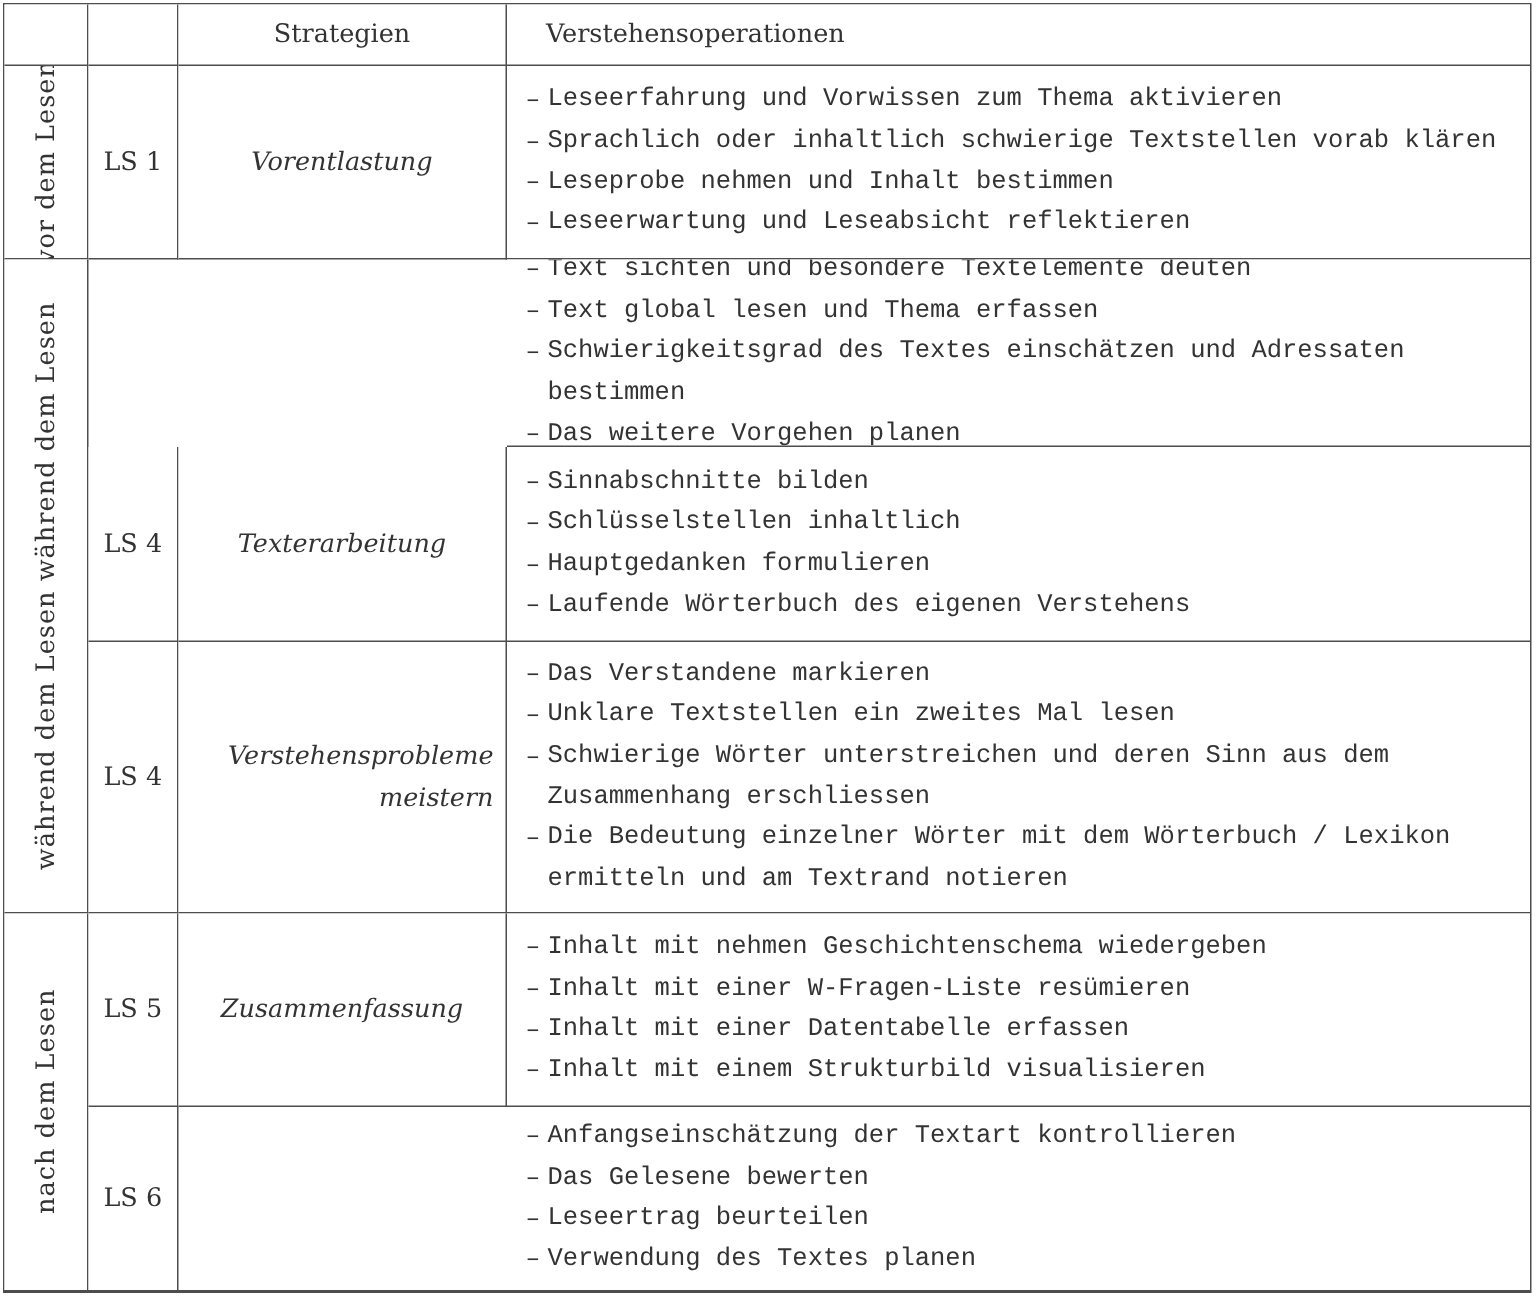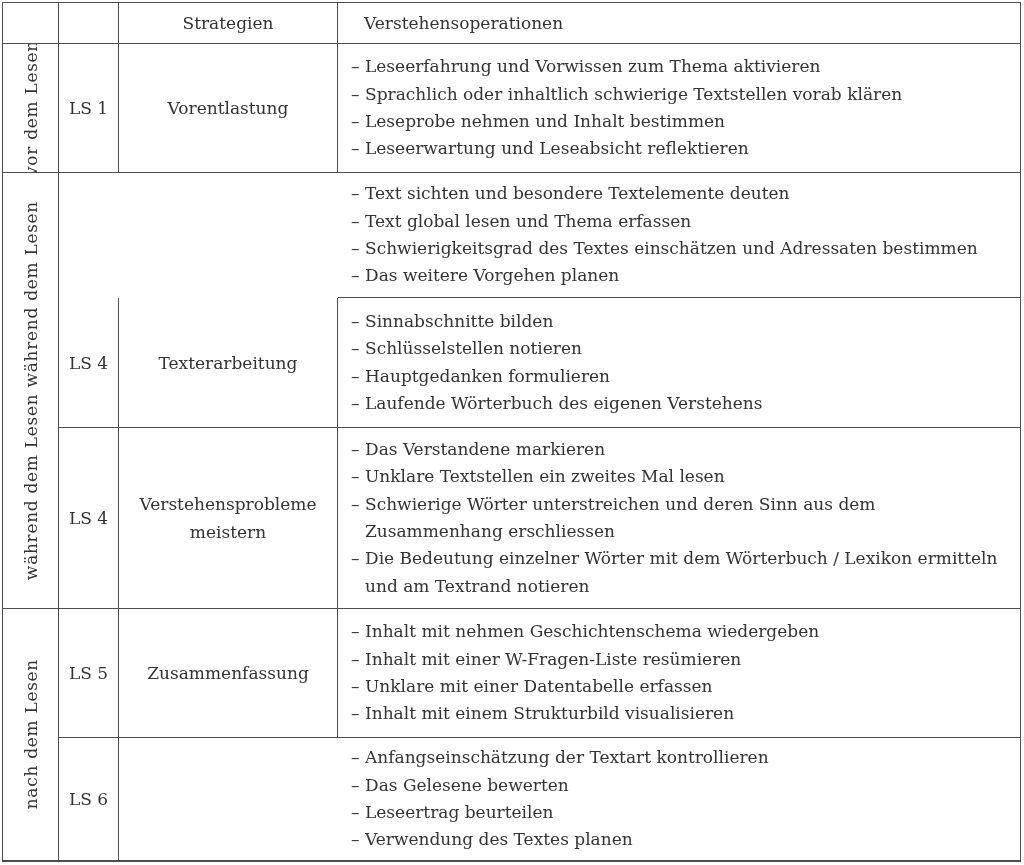--- a/index.html
+++ b/index.html
@@ -9,28 +9,28 @@
     box-sizing:border-box;
     border:1px solid #4d4d4d;border-bottom-width:2px;
     display:grid;
     grid-template-columns:56px 60px 219px 1fr;
     grid-template-rows:41px 129px 125px 130px 181px 129px 1fr;
     font-size:17px;
   }
   .cell{box-sizing:border-box;display:flex;align-items:center;overflow:hidden;background:#ffffff;}
   .br{border-right:1px solid #4d4d4d;}
   .bb{border-bottom:1px solid #4d4d4d;}
-  .center{justify-content:center;text-align:center;}
+  .center{justify-content:center;text-align:right;}
   .hdr-left{padding-left:26px;text-align:center;}
-  .strat{padding:0 8px;line-height:28px;}
+  .strat{padding:0 8px;line-height:28px;font-style:italic;}
   .ops{flex-direction:column;justify-content:center;align-items:stretch;padding:4px 6px 4px 13px;}
   .ops ul{list-style:none;margin:0;padding:0;}
   .ops li{display:flex;line-height:27.4px;}
   .dash{flex:0 0 14px;}
-  .optext{flex:1;}
+  .optext{flex:1;font-family:Liberation Mono, monospace;}
   .phase{justify-content:center;}
   .rot{
     writing-mode:vertical-rl;
     transform:rotate(180deg);
     white-space:nowrap;
     letter-spacing:0.7px;
     margin:0 auto;
     text-align:center;
   }
 </style>
@@ -113,21 +113,21 @@
     <span>Texterarbeitung</span>
   </div>
   <div class="cell bb ops" style="grid-row:4;grid-column:4">
     <ul>
       <li>
           <span class="dash">–</span>
           <span class="optext">Sinnabschnitte bilden</span>
         </li>
       <li>
           <span class="dash">–</span>
-          <span class="optext">Schlüsselstellen notieren</span>
+          <span class="optext">Schlüsselstellen inhaltlich</span>
         </li>
       <li>
           <span class="dash">–</span>
           <span class="optext">Hauptgedanken formulieren</span>
         </li>
       <li>
           <span class="dash">–</span>
           <span class="optext">Laufende Wörterbuch des eigenen Verstehens</span>
         </li>
     </ul>
@@ -171,21 +171,21 @@
       <li>
           <span class="dash">–</span>
           <span class="optext">Inhalt mit nehmen Geschichtenschema wiedergeben</span>
         </li>
       <li>
           <span class="dash">–</span>
           <span class="optext">Inhalt mit einer W-Fragen-Liste resümieren</span>
         </li>
       <li>
           <span class="dash">–</span>
-          <span class="optext">Unklare mit einer Datentabelle erfassen</span>
+          <span class="optext">Inhalt mit einer Datentabelle erfassen</span>
         </li>
       <li>
           <span class="dash">–</span>
           <span class="optext">Inhalt mit einem Strukturbild visualisieren</span>
         </li>
     </ul>
   </div>
 
   <div class="cell br center" style="grid-row:7;grid-column:2">
     <span>LS 6</span>

